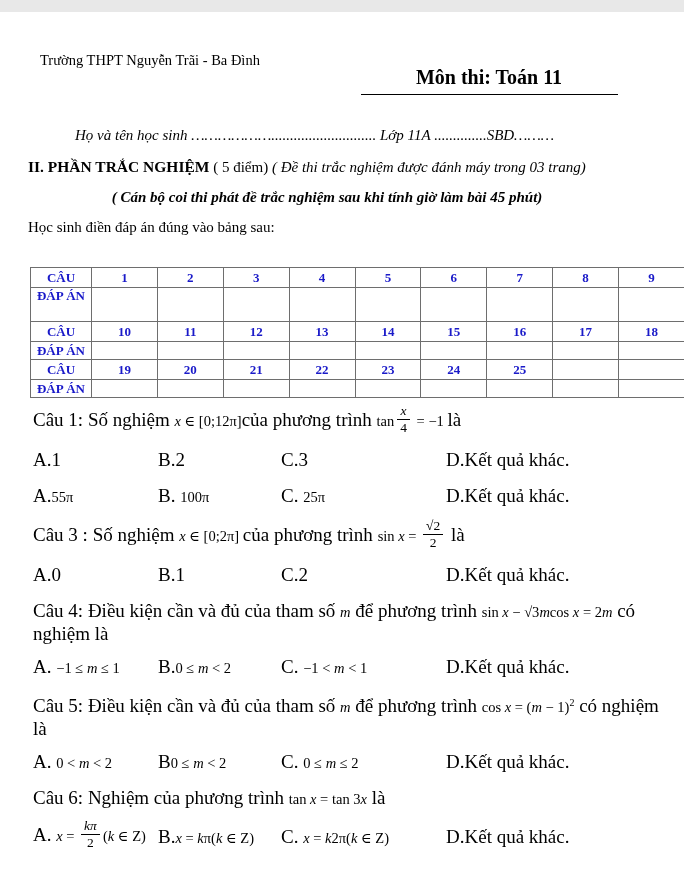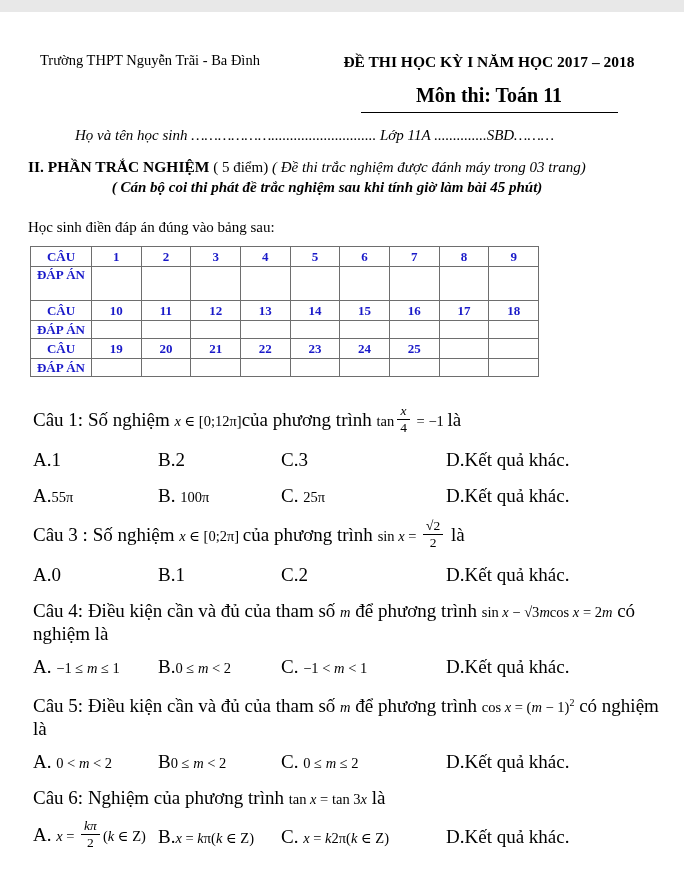--- a/index.html
+++ b/index.html
@@ -13,24 +13,24 @@
   .code{position:absolute;left:60px;top:69px;font-size:14.5px;border-bottom:1px solid #000;padding:0 10px 2px 0}
   .hdr-right{position:absolute;left:333px;top:41px;width:312px;text-align:center}
   .title{font-weight:bold;font-size:15.5px;white-space:nowrap}
   .subject{font-weight:bold;font-size:20px;margin-top:13px}
   .subject-rule{height:1px;background:#000;width:257px;margin:5px auto 0}
   
   .student{position:absolute;left:75px;top:115px;font-style:italic;font-size:15px;white-space:nowrap}
   
   .section{position:absolute;left:28px;top:146px;font-size:15px;white-space:nowrap}
   .section b{font-size:15.5px}
-  .proctor{position:absolute;left:0;right:30px;top:167px;text-align:center;font-weight:bold;font-style:italic;font-size:15px}
+  .proctor{position:absolute;left:0;right:30px;top:177px;text-align:center;font-weight:bold;font-style:italic;font-size:15px}
   .fillnote{position:absolute;left:28px;top:207px;font-size:15px}
   
-  .answers{position:absolute;left:30px;top:234px;width:509px;border-collapse:collapse;table-layout:fixed}
+  .answers{position:absolute;left:30px;top:255px;width:655px;border-collapse:collapse;table-layout:fixed}
   .answers td{
     border:1px solid #6e6e6e;color:var(--blue,#1a1ac9);font-weight:bold;
     font-size:13px;text-align:center;padding:0;overflow:hidden;
   }
   .answers tr.cau td{height:19px}
   .answers tr.dap td{height:17px}
   .answers tr.tall td{height:33px;vertical-align:top}
   
   .questions{position:absolute;left:33px;top:394px;width:640px}
   .question{margin-bottom:14px}
@@ -47,21 +47,20 @@
   .frac .fit{font-style:italic}
 </style>
 </head>
 <body>
 
 <div class="page">
 
   <div class="school">Trường THPT Nguyễn Trãi - Ba Đình</div>
 
   <div class="hdr-right">
-    <div class="title">ĐỀ THI HỌC KỲ I NĂM HỌC 2017 – 2018</div>
     <div class="subject">Môn thi: Toán 11</div>
     <div class="subject-rule"></div>
   </div>
 
   <div class="student">Họ và tên học sinh ………………............................ Lớp 11A ..............SBD………</div>
 
   <div class="section"><b>II. PHẦN TRẮC NGHIỆM</b><span> ( 5 điểm) </span><i>( Đề thi trắc nghiệm được đánh máy trong 03 trang)</i></div>
 
   <div class="proctor">( Cán bộ coi thi phát đề trắc nghiệm sau khi tính giờ làm bài 45 phút)</div>
 

